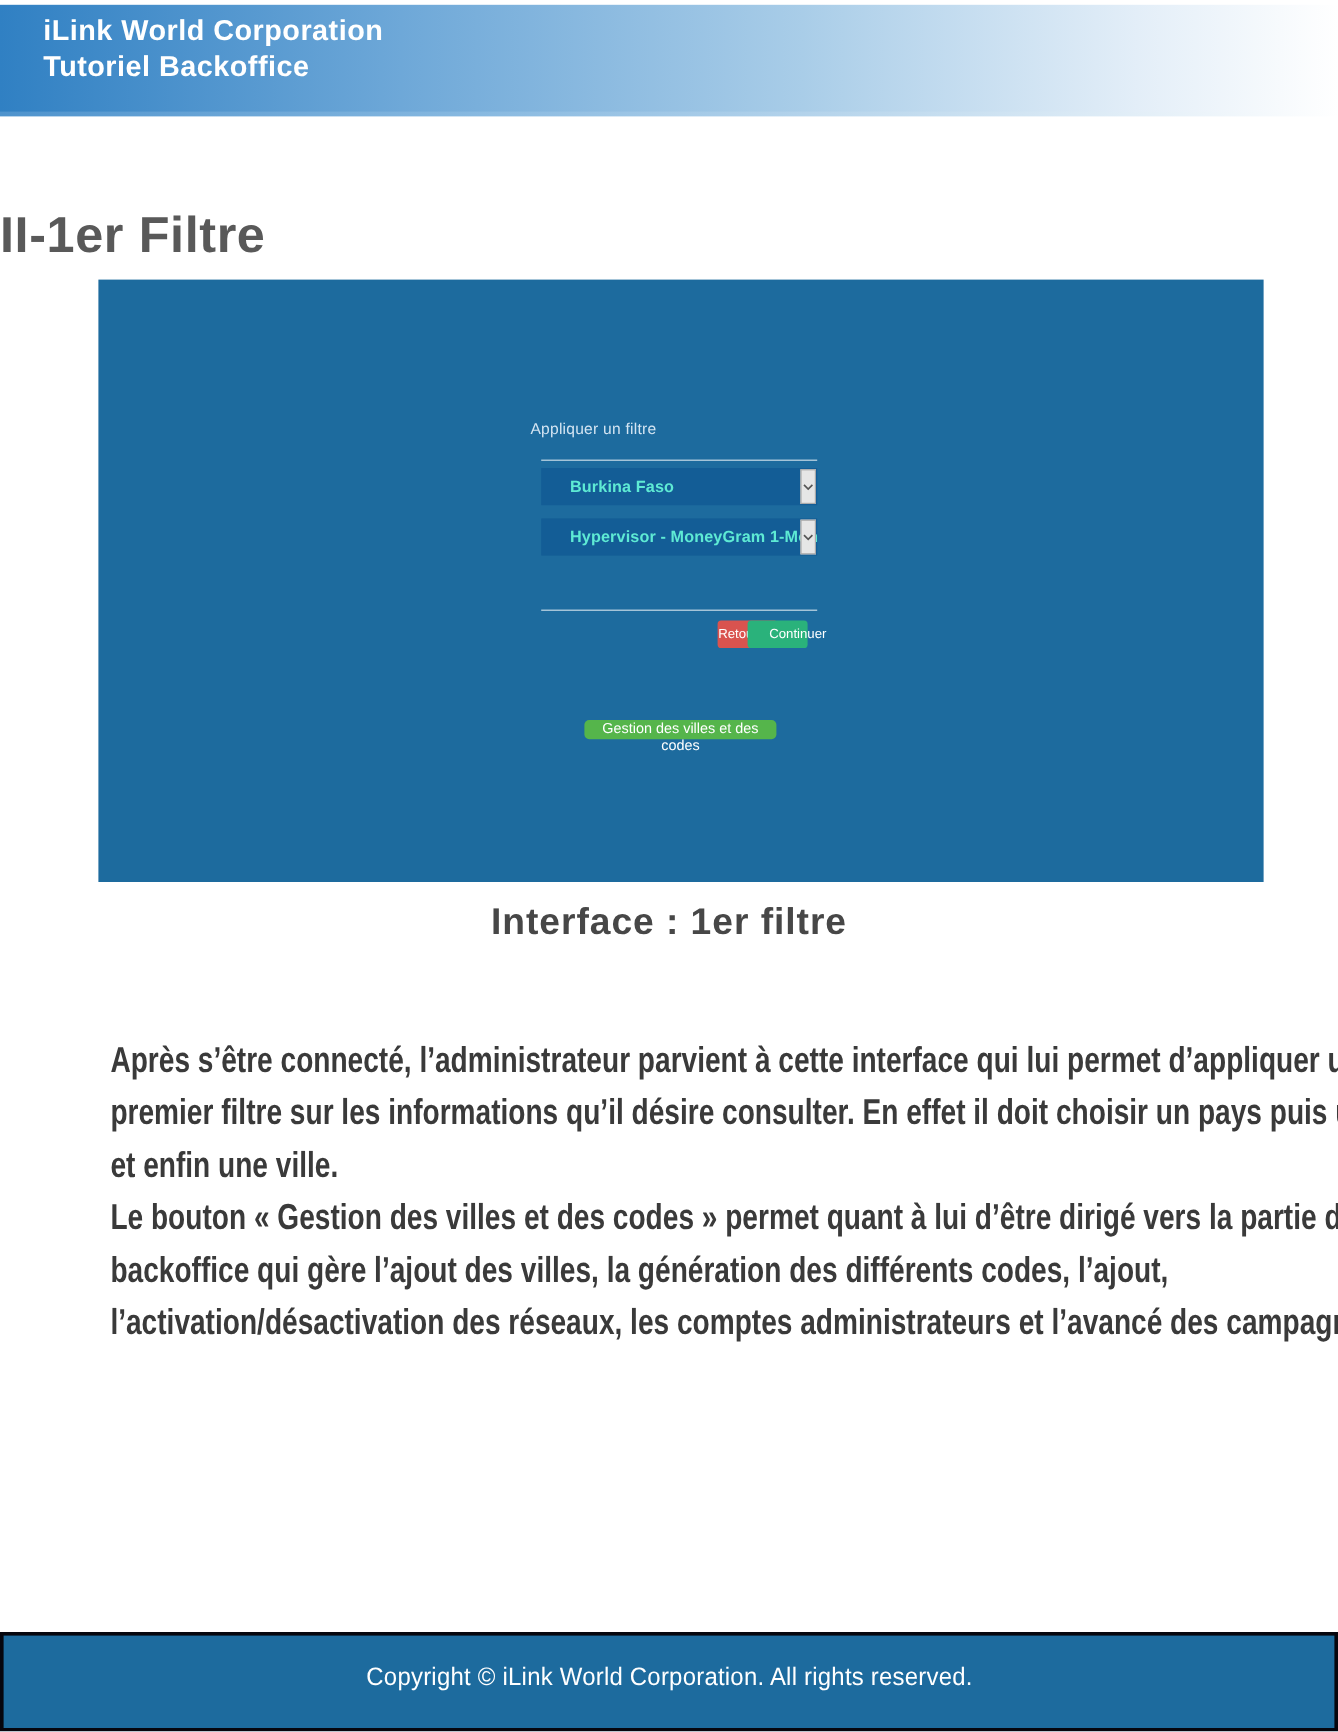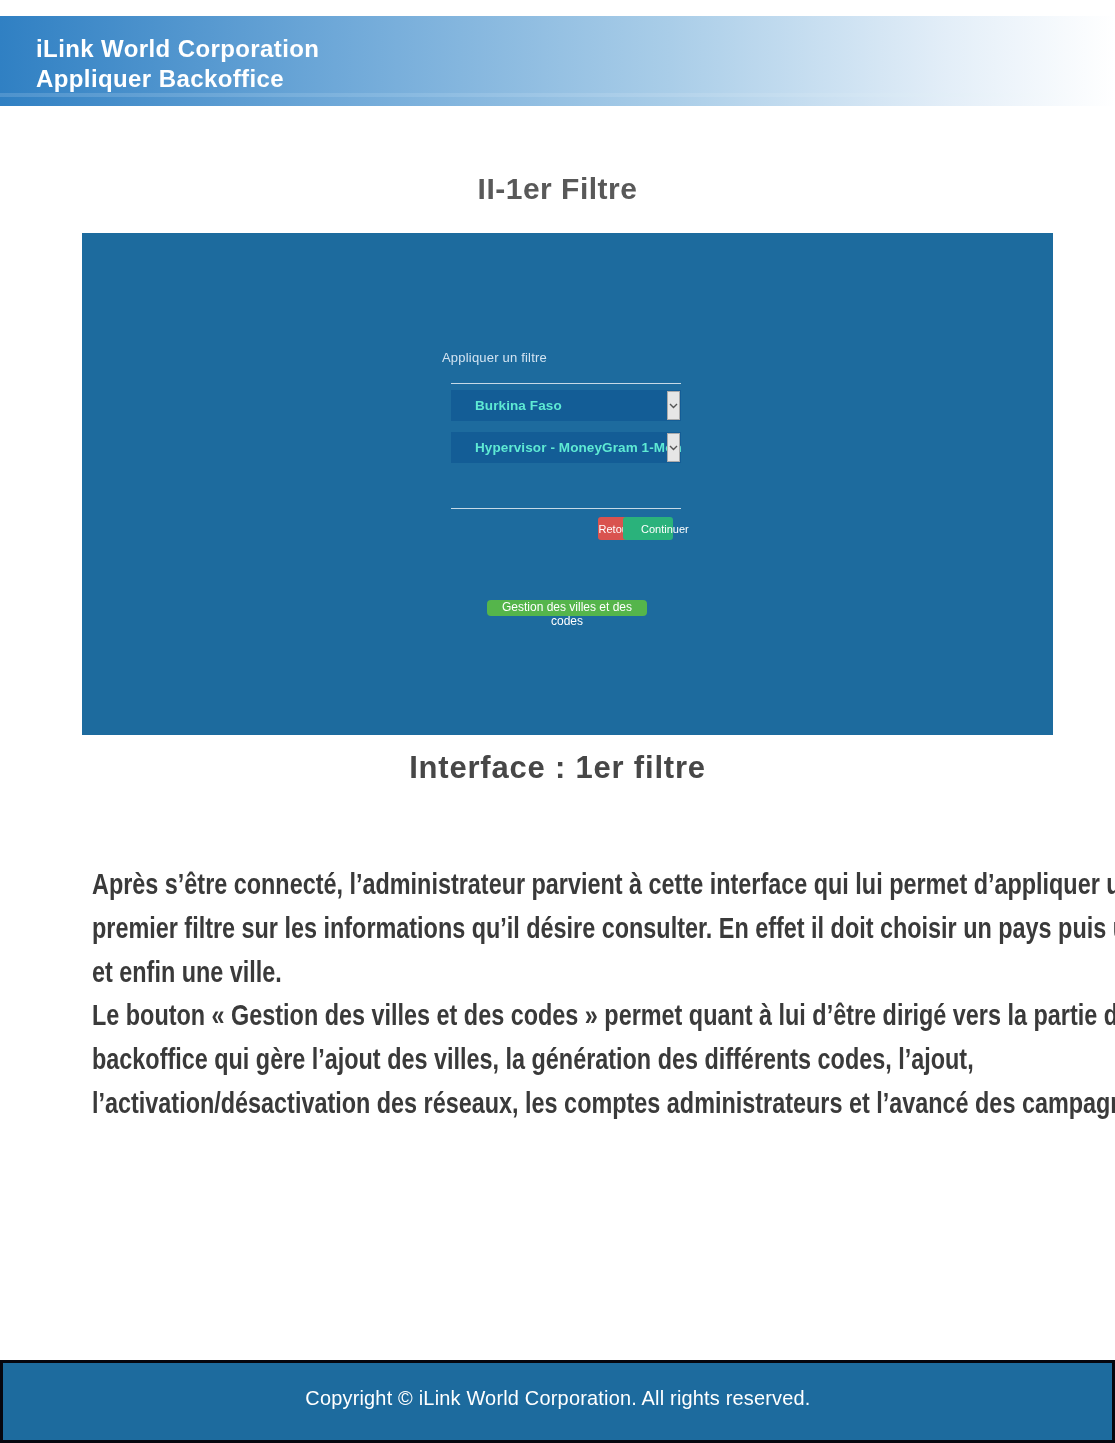--- a/index.html
+++ b/index.html
@@ -10,46 +10,46 @@
     position: relative;
     width: 1115px;
     height: 1443px;
     background: #ffffff;
     overflow: hidden;
   }
 
   
   .header {
     position: absolute;
-    top: 16px; left: 0;
+    top: 4px; left: 0;
     width: 1115px; height: 90px;
     background: linear-gradient(to right, #3080c3 0%, #6ea8d8 30%, #a9cde8 60%, #e3eef8 85%, #ffffff 100%);
-    padding: 18px 0 0 36px;
+    padding: 7px 0 0 36px;
   }
   .header-line {
     color: #ffffff;
     font-size: 24px;
     font-weight: 600;
     line-height: 30px;
     letter-spacing: 0.4px;
   }
   .header-strip {
     position: absolute;
     top: 93px; left: 0;
     width: 1115px; height: 4px;
     background: linear-gradient(to right, #4e93cd 0%, #86b8e0 35%, #bcd8ed 65%, #ffffff 100%);
   }
 
   
   .section-title {
     position: absolute;
     top: 172px; left: 0;
     width: 1115px;
-    text-align: center;
-    font-size: 30px;
+    text-align: left;
+    font-size: 42px;
     font-weight: 700;
     letter-spacing: 0.5px;
     color: #595959;
   }
 
   
   .panel {
     position: absolute;
     left: 82px; top: 233px;
     width: 971px; height: 502px;
@@ -185,21 +185,21 @@
     margin-top: -8px;
   }
 </style>
 </head>
 <body>
 
 <div id="page">
 
   <div class="header">
     <div class="header-line">iLink World Corporation</div>
-    <div class="header-line">Appliquer Backoffice</div>
+    <div class="header-line">Tutoriel Backoffice</div>
   </div>
   <div class="header-strip"></div>
 
   <div class="section-title">II-1er Filtre</div>
 
   <div class="panel">
 
     <div class="filter-label">Appliquer un filtre</div>
 
     <div class="hr-line hr-1"></div>

